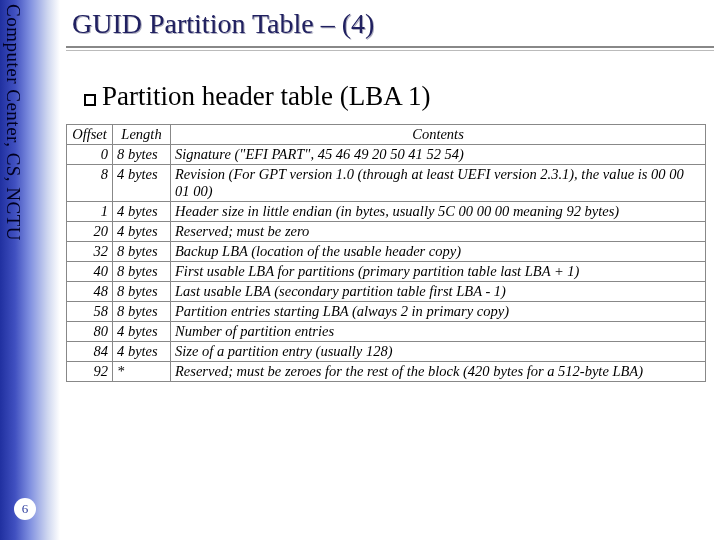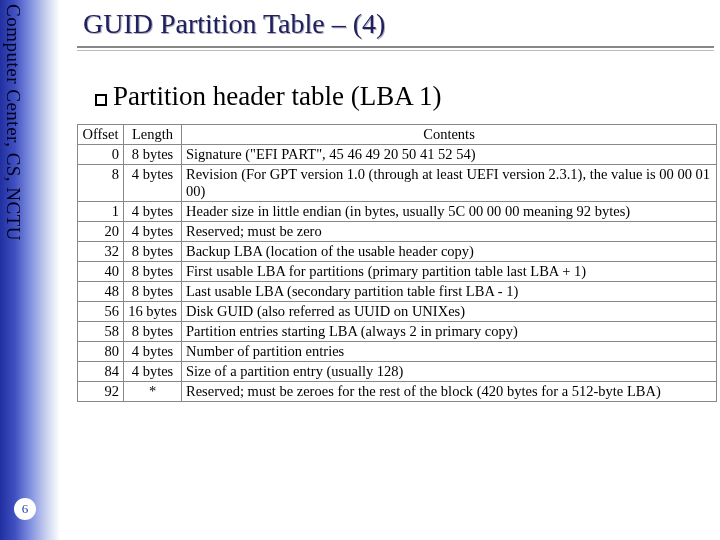--- a/index.html
+++ b/index.html
@@ -31,21 +31,21 @@
     background: #ffffff;
     border-radius: 50%;
     display: flex;
     align-items: center;
     justify-content: center;
     font-size: 13px;
     color: #3040a0;
   }
   .content {
     position: absolute;
-    left: 77px;
+    left: 66px;
     top: 8px;
     right: 6px;
   }
   .title {
     font-size: 28px;
     color: #202060;
     text-shadow: 1px 1px 0 #b0b0c0;
     margin-bottom: 6px;
     padding-left: 6px;
   }
@@ -75,27 +75,28 @@
   table {
     border-collapse: collapse;
     width: 640px;
     font-size: 14.5px;
     margin-left: 0px;
   }
   th, td {
     border: 1px solid #888;
     padding: 1px 4px;
     vertical-align: top;
+    font-style: italic;
   }
   th {
     font-weight: normal;
     text-align: center;
   }
   td.off { text-align: right; width: 46px; }
-  td.len { text-align: center; width: 58px; }
+  td.len { text-align: left; width: 58px; }
   td.con { text-align: left; }
 </style>
 </head>
 <body>
 
 <div class="vertical-text">Computer Center, CS, NCTU</div>
 
 <div class="page-num">6</div>
 
 <div class="content">
@@ -145,25 +146,20 @@
           <td class="off">40</td>
           <td class="len">8 bytes</td>
           <td class="con">First usable LBA for partitions (primary partition table last LBA + 1)</td>
         </tr>
         <tr>
           <td class="off">48</td>
           <td class="len">8 bytes</td>
           <td class="con">Last usable LBA (secondary partition table first LBA - 1)</td>
         </tr>
         <tr>
-          <td class="off">56</td>
-          <td class="len">16 bytes</td>
-          <td class="con">Disk GUID (also referred as UUID on UNIXes)</td>
-        </tr>
-        <tr>
           <td class="off">58</td>
           <td class="len">8 bytes</td>
           <td class="con">Partition entries starting LBA (always 2 in primary copy)</td>
         </tr>
         <tr>
           <td class="off">80</td>
           <td class="len">4 bytes</td>
           <td class="con">Number of partition entries</td>
         </tr>
         <tr>

